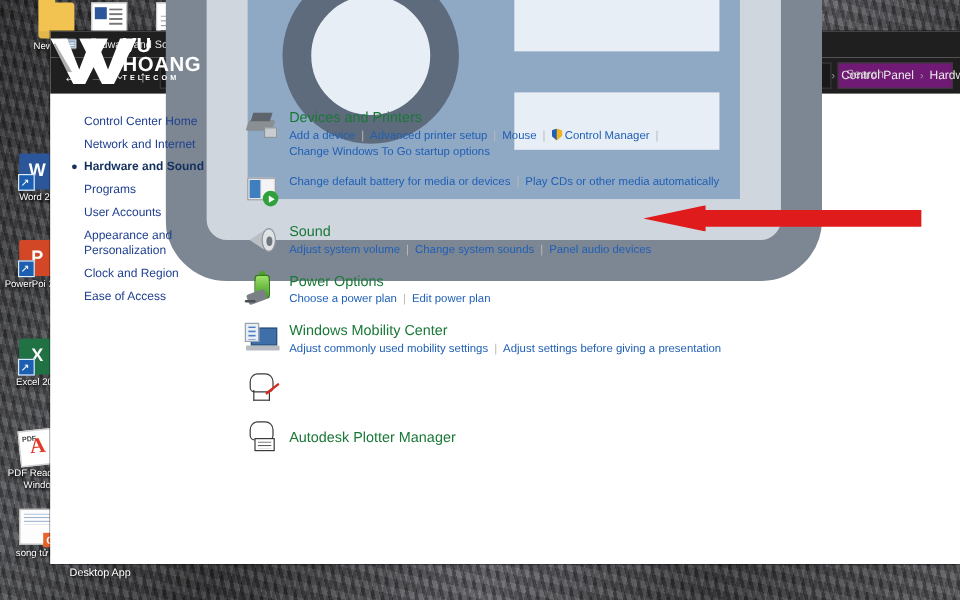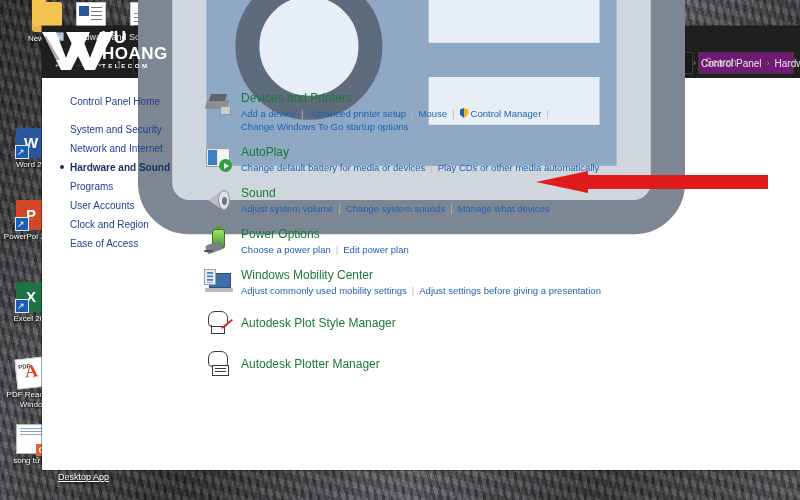--- a/index.html
+++ b/index.html
@@ -325,21 +325,21 @@
   }
   #wm-text {
     position: absolute; left: 62px; top: 4px; color: #ffffff;
     font-weight: bold; letter-spacing: .5px;
   }
   #wm-name { font-size: 17px; line-height: 16px; }
   #wm-sub  { font-size: 6px; letter-spacing: 2.6px; line-height: 8px; }
 
   #desktop-app-label {
     position: absolute; left: 58px; top: 472px; color: #ffffff;
-    font-size: 9px; text-shadow: 1px 1px 2px rgba(0,0,0,.95); text-decoration: underline;
+    font-size: 9px; text-shadow: 1px 1px 2px rgba(0,0,0,.95);
   }
 </style>
 </head>
 <body>
 
 <div id="desktop">
 
   <div id="desktop-icons">
       <div class="dicon" style="left: 18px; top: 2px;">
         <span class="glyph ic-folder"></span>
@@ -408,26 +408,26 @@
         <span class="crumb">Hardware and Sound</span>
         <span class="addrspacer"></span>
 
       </div>
 
       <div class="searchbox" title="Search Hardware and Sound">Search</div>
     </div>
 
     <div class="wbody">
       <nav class="sidebar" id="sidebar">
-          <div class="side-item">Control Panel Home</div>
-          <div class="side-item gap">System and Security</div>
+          <div class="side-item">Control Center Home</div>
           <div class="side-item">Network and Internet</div>
           <div class="side-item sel">Hardware and Sound</div>
           <div class="side-item">Programs</div>
           <div class="side-item">User Accounts</div>
+          <div class="side-item">Appearance and Personalization</div>
           <div class="side-item">Clock and Region</div>
           <div class="side-item">Ease of Access</div>
         </nav>
       <section class="content" id="content">
 
         <svg id="redarrow" viewBox="0 0 232 22">
           <path d="M232 4 L52 4 L52 0 L0 11 L52 22 L52 18 L232 18 Z" fill="#e01b1b"></path>
         </svg>
 
       <div class="cat">
@@ -443,32 +443,31 @@
             </div>
           </div>
           <div class="cat">
             <div class="icon i-autoplay">
               <span class="screen"></span>
               <span class="pane"></span>
               <span class="pane2"></span>
               <span class="play"></span>
             </div>
             <div class="texts">
-              <h2>AutoPlay</h2>
               <div class="links"><a href="#">Change default battery for media or devices</a><span class="sep">|</span><a href="#">Play CDs or other media automatically</a></div>
             </div>
           </div>
           <div class="cat">
             <div class="icon i-sound">
               <span class="cone"></span>
               <span class="disc"></span>
             </div>
             <div class="texts">
               <h2>Sound</h2>
-              <div class="links"><a href="#">Adjust system volume</a><span class="sep">|</span><a href="#">Change system sounds</a><span class="sep">|</span><a href="#">Manage what devices</a></div>
+              <div class="links"><a href="#">Adjust system volume</a><span class="sep">|</span><a href="#">Change system sounds</a><span class="sep">|</span><a href="#">Panel audio devices</a></div>
             </div>
           </div>
           <div class="cat">
             <div class="icon i-power">
               <span class="cap"></span>
               <span class="batt"></span>
               <span class="plug"></span>
               <span class="cord"></span>
             </div>
             <div class="texts">
@@ -485,23 +484,20 @@
             <div class="texts">
               <h2>Windows Mobility Center</h2>
               <div class="links"><a href="#">Adjust commonly used mobility settings</a><span class="sep">|</span><a href="#">Adjust settings before giving a presentation</a></div>
             </div>
           </div>
           <div class="cat single">
             <div class="icon i-plotstyle">
               <span class="ring"></span>
               <span class="base"></span>
               <span class="pen"></span>
-            </div>
-            <div class="texts">
-              <h2>Autodesk Plot Style Manager</h2>
             </div>
           </div>
           <div class="cat single">
             <div class="icon i-plotter">
               <span class="ring"></span>
               <span class="sheet"></span>
             </div>
             <div class="texts">
               <h2>Autodesk Plotter Manager</h2>
             </div>

